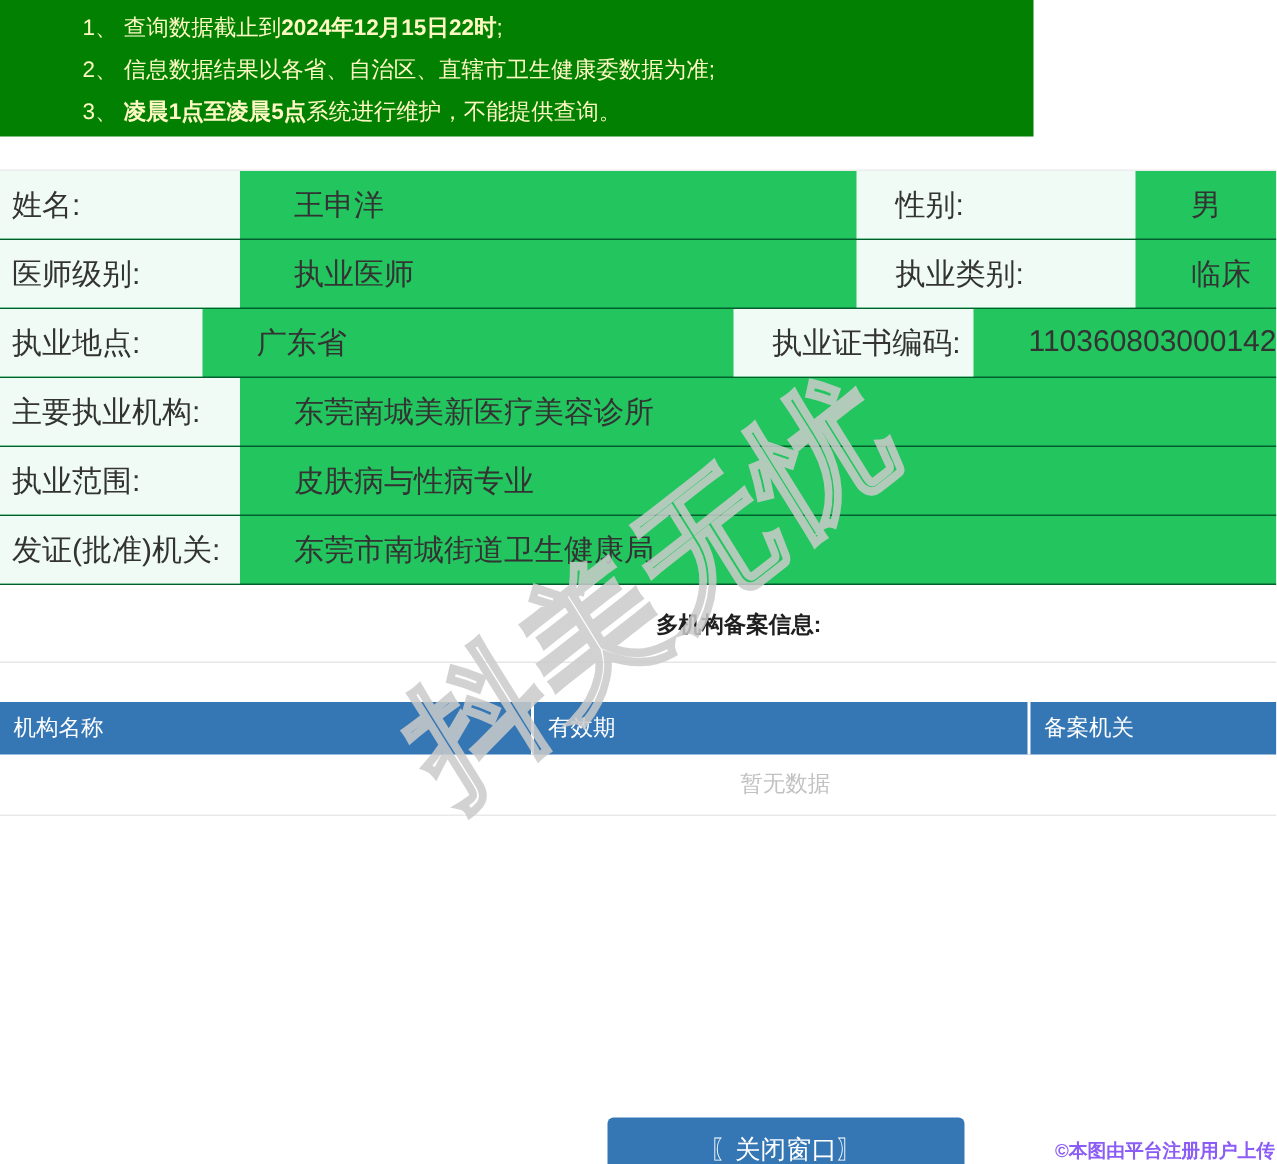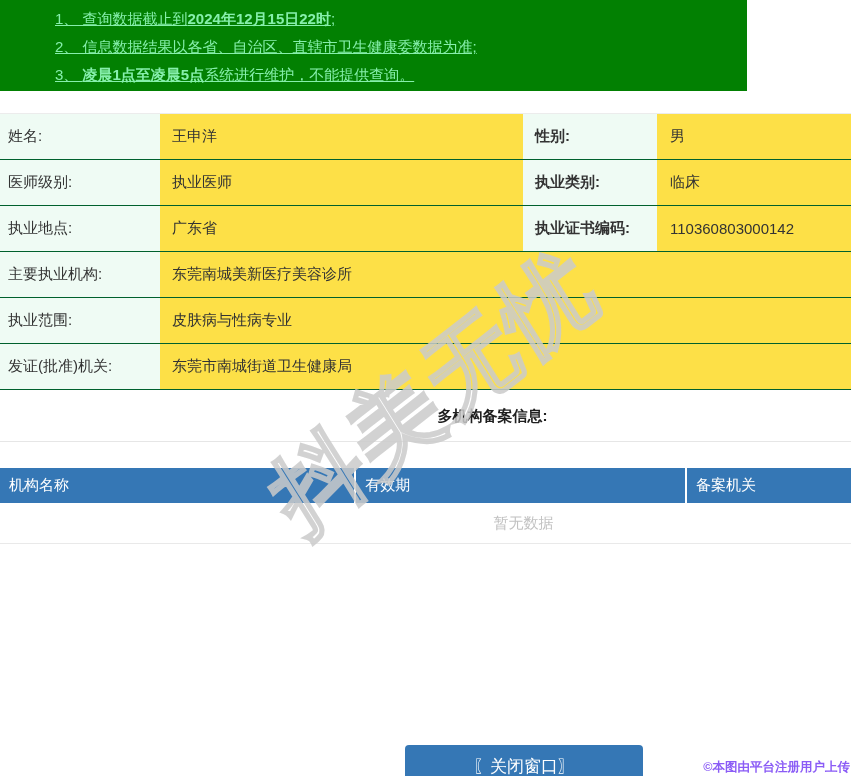--- a/index.html
+++ b/index.html
@@ -3,38 +3,38 @@
 <meta charset="utf-8">
 <style>
   html,body { margin:0; padding:0; background:#fff; }
   .page {
     position:relative; width:851px; height:776px; overflow:hidden; background:#fff;
     font-family:"Liberation Sans","DejaVu Sans",sans-serif; color:#333;
   }
 
   
   .notice {
-    position:absolute; top:0; left:0; width:747px; height:91px;
-    background:#028002; color:#86efac; box-sizing:border-box;
-    padding:5px 0 0 55px; font-size:15px;text-decoration:underline;
+    position:absolute; top:0; left:0; width:689px; height:91px;
+    background:#028002; color:#fef9c3; box-sizing:border-box;
+    padding:5px 0 0 55px; font-size:15px;
   }
   .notice-line { line-height:28px; white-space:nowrap; }
   .notice-line b { font-weight:bold; }
 
   
   .info-table { position:absolute; top:113px; left:0; width:851px; border-top:1px solid #ececec; }
   .irow {
     display:flex; height:45px; border-bottom:1px solid #00602d;
-    font-size:15px; color:#333; background:#fde047;
+    font-size:20px; color:#333; background:#22c55e;gap:24px;
   }
   .cell { display:flex; align-items:center; box-sizing:border-box; }
   .c-label1 { width:160px; background:#effbf4; padding-left:8px; }
   .c-value1 { width:363px; padding-left:12px; }
   .c-value1.wide { width:auto; flex:1; }
-  .c-label2 { width:134px; background:#effbf4; padding-left:12px;font-weight:bold; }
+  .c-label2 { width:186px; background:#effbf4; padding-left:26px; }
   .c-value2 { flex:1; padding-left:13px; }
 
   
   .section-heading {
     position:absolute; top:407px; left:0; width:789px; box-sizing:border-box;
     padding-left:196px; text-align:center; font-size:15px; font-weight:bold; color:#1f1f1f;
   }
   .hr1 { position:absolute; top:441px; left:0; width:851px; height:1px; background:#e6e6e6; }
 
   .filing-header {

